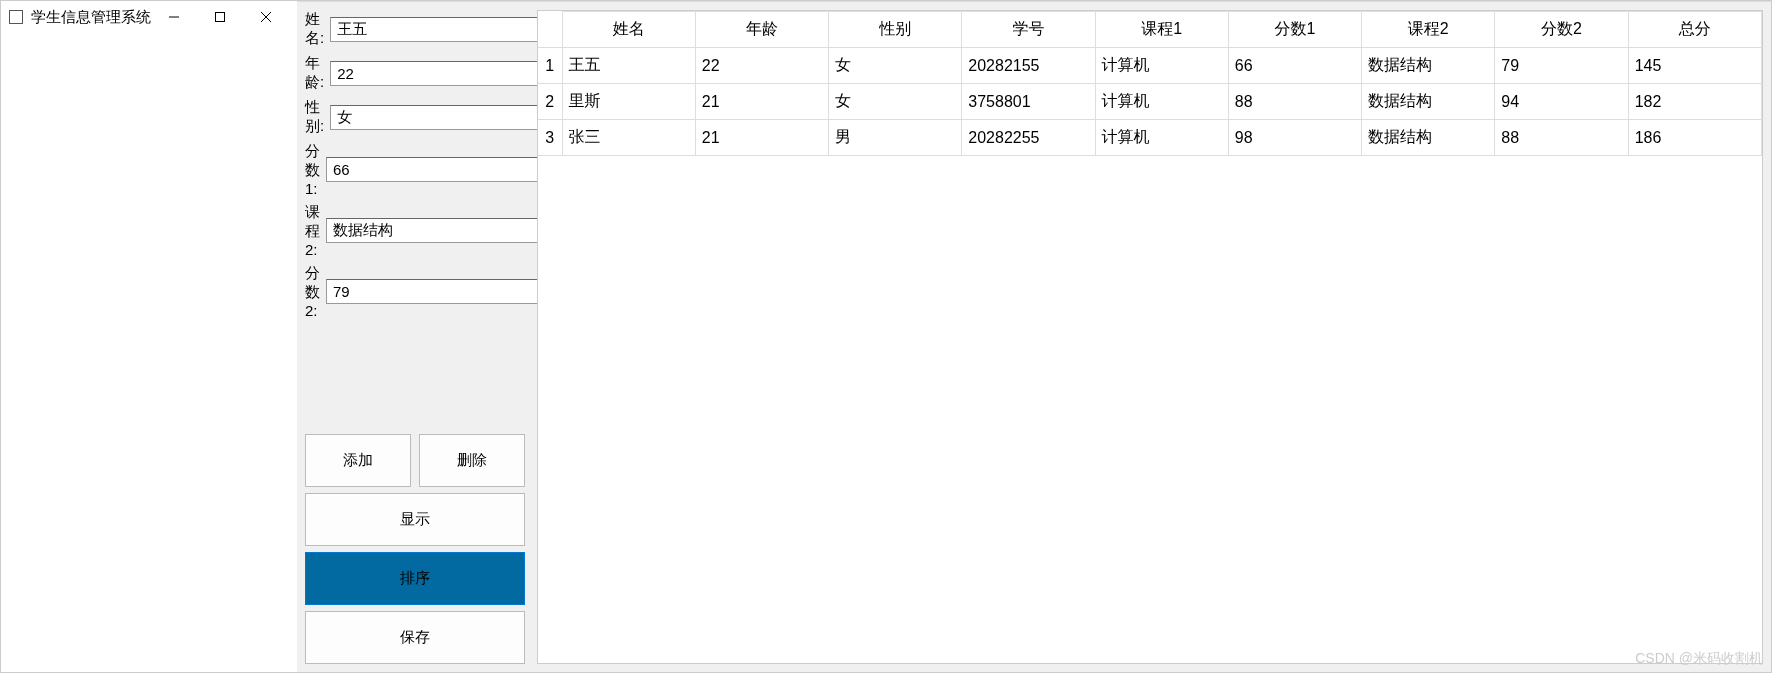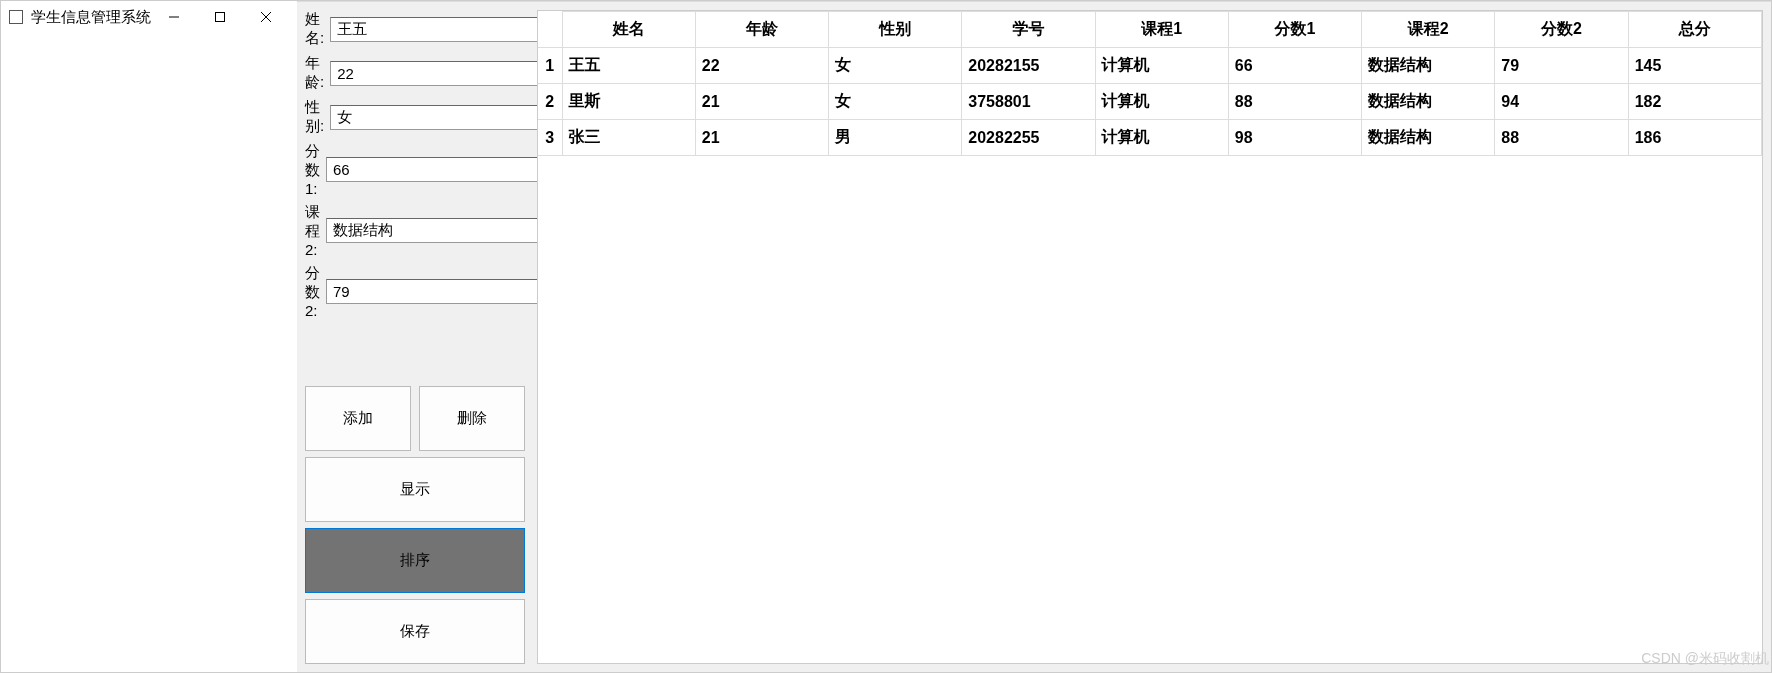--- a/index.html
+++ b/index.html
@@ -10,33 +10,33 @@
   .titlebar-title { font-size:15px; }
   .titlebar-spacer { flex:1; }
   .titlebar-btn { width:46px; height:32px; display:flex; align-items:center; justify-content:center; cursor:pointer; }
   .titlebar-btn svg { stroke:#000; stroke-width:1; fill:none; }
   .body { flex:1; display:flex; padding:8px; gap:12px; background:#f0f0f0; border-top:1px solid #ddd; overflow:hidden; }
   .sidebar { width:220px; display:flex; flex-direction:column; gap:6px; }
   .field-row { display:flex; align-items:center; gap:6px; }
   .field-label { width:52px; font-size:15px; }
   .field-input { flex:1; background:#fff; border:1px solid #999; border-top-color:#666; padding:3px 6px; font-size:15px; }
   .sidebar-spacer { flex:1; }
-  .btn { background:#fdfdfd; border:1px solid #bbb; padding:22px 0; font-size:15px; cursor:pointer; text-align:center; }
-  .btn.active { border:1px solid #0078d7; background:#737373; }
+  .btn { background:#fdfdfd; border:1px solid #bbb; padding:16px 0; font-size:15px; cursor:pointer; text-align:center; }
+  .btn.active { border:1px solid #0078d7; background:#0369a1; }
   .btn-row { display:flex; gap:8px; }
   .btn-row .btn { flex:1; }
   .btn-full { width:100%; }
   .main { flex:1; background:#fff; border:1px solid #ccc; overflow:auto; }
   table { border-collapse:collapse; width:100%; table-layout:fixed; }
-  th, td { border:1px solid #ddd; padding:6px 6px; font-size:16px; font-weight:bold; text-align:left; height:36px; white-space:nowrap; overflow:hidden; }
+  th, td { border:1px solid #ddd; padding:6px 6px; font-size:16px; font-weight:normal; text-align:left; height:36px; white-space:nowrap; overflow:hidden; }
   th { text-align:center; background:#fff; }
   col.rownum { width:24px; }
   td.rownum { text-align:center; background:#fff; border-left:none; }
   th.rownum-h { border-left:none; border-top:none; }
-  .watermark { position:absolute; right:2px; bottom:4px; color:#ccc; font-size:14px; pointer-events:none; }
+  .watermark { position:absolute; right:8px; bottom:4px; color:#ccc; font-size:14px; pointer-events:none; }
 </style>
 </head>
 <body>
 
 <div class="window">
   <div class="titlebar">
     <div class="titlebar-icon"></div>
     <div class="titlebar-title">学生信息管理系统</div>
     <div class="titlebar-spacer"></div>
     <div class="titlebar-btn">

